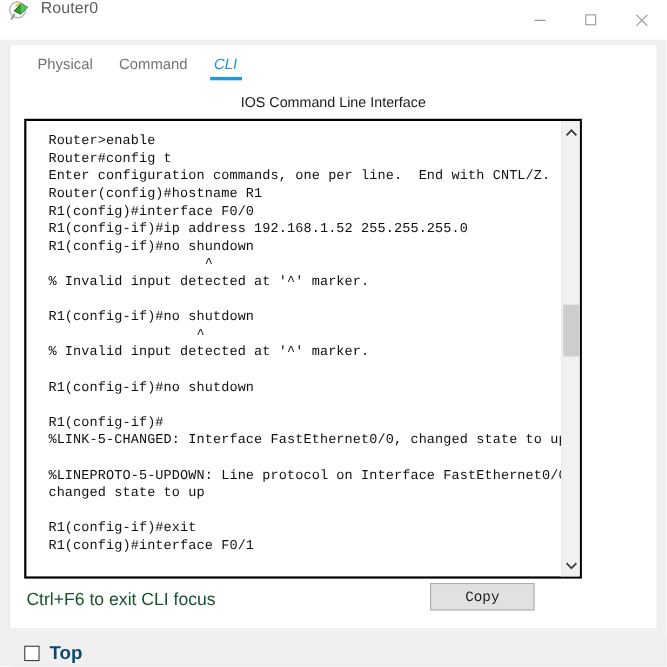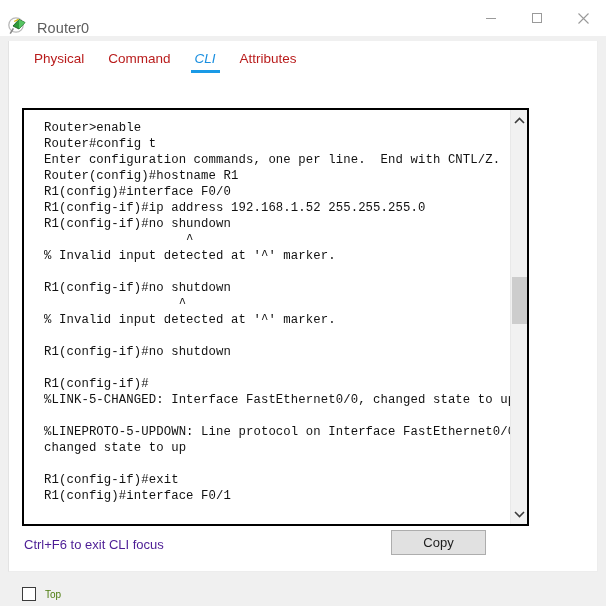--- a/index.html
+++ b/index.html
@@ -19,21 +19,21 @@
     width: 606px; height: 606px;
     background: #ffffff;
     box-sizing: border-box;
   }
 
   
   .titlebar {
     position: absolute; left: 0; top: 0;
     width: 606px; height: 36px;
     background: #ffffff;
-    display: flex; align-items: flex-end;
+    display: flex; align-items: flex-start;
   }
   .app-icon {
     width: 22px; height: 20px;
     margin-left: 8px; margin-right: 7px;
     position: relative;
     flex: none;
   }
   .title-text {
     font-size: 14.5px;
     color: #5e5e5e;
@@ -76,21 +76,21 @@
     display: flex; align-items: flex-start;
     padding-left: 13px;
     box-sizing: border-box;
   }
   .tab {
     position: relative;
     height: 35px;
     padding: 0 12px;
     display: flex; align-items: center;
     font-size: 13.5px;
-    color: #b91c1c;
+    color: #737373;
     white-space: nowrap;
     background: transparent;
     box-sizing: border-box;
   }
   .tab .tab-label { line-height: 1; margin-top: 1px; }
   .tab.active { color: #1a8fe0; font-style: italic; }
   .tab.active .tab-underline {
     position: absolute;
     left: 8px; right: 8px; bottom: 3px;
     height: 3px;
@@ -149,36 +149,36 @@
     position: absolute;
     left: 1px; width: 15px;
     top: 167px; height: 47px;
     background: #cdcdcd;
   }
 
   
   .hint {
     position: absolute;
     left: 15px; top: 496px;
-    font-size: 13px;
-    color: #4c1d95;
+    font-size: 16px;
+    color: #14532d;
   }
   .btn {
     position: absolute;
     top: 489px;
     width: 95px; height: 25px;
     background: #e1e1e1;
     border: 1px solid #adadad;
     font-size: 13px;
     color: #1c1c1c;
     font-family: "Liberation Sans", sans-serif;
     display: flex; align-items: center; justify-content: center;
     box-sizing: border-box;
   }
-  .btn.copy { left: 382px; }
+  .btn.copy { left: 382px; font-family: Liberation Mono, monospace; }
   .btn.paste { left: 484px; }
 
   
   .bottombar {
     position: absolute;
     left: 0; top: 536px;
     width: 606px; height: 34px;
     background: #f0f0f0;
     display: flex; align-items: center;
     padding-left: 13px;
@@ -186,22 +186,23 @@
   }
   .checkbox {
     width: 14px; height: 14px;
     border: 1px solid #3c3c3c;
     background: #ffffff;
     box-sizing: border-box;
     flex: none;
   }
   .cb-label {
     margin-left: 9px;
-    font-size: 10px;
-    color: #4d7c0f;
+    font-size: 17px;
+    color: #0c4a6e;
+    font-weight: bold;
   }
 </style>
 </head>
 <body>
 
 <div class="window">
 
   <div class="titlebar">
     <div class="app-icon">
       <svg width="22" height="20" viewBox="0 0 22 20">
@@ -240,25 +241,23 @@
         <div class="tab">
           <span class="tab-label">Physical</span>
         </div>
         <div class="tab">
           <span class="tab-label">Command</span>
         </div>
         <div class="tab active">
           <span class="tab-label">CLI</span>
           <span class="tab-underline"></span>
         </div>
-        <div class="tab">
-          <span class="tab-label">Attributes</span>
-        </div>
-      </div>
-
+      </div>
+
+      <div class="cli-header">IOS Command Line Interface</div>
 
       <div class="term-wrap">
         <div class="term-text">Router&gt;enable
 Router#config t
 Enter configuration commands, one per line.  End with CNTL/Z.
 Router(config)#hostname R1
 R1(config)#interface F0/0
 R1(config-if)#ip address 192.168.1.52 255.255.255.0
 R1(config-if)#no shundown
                    ^

